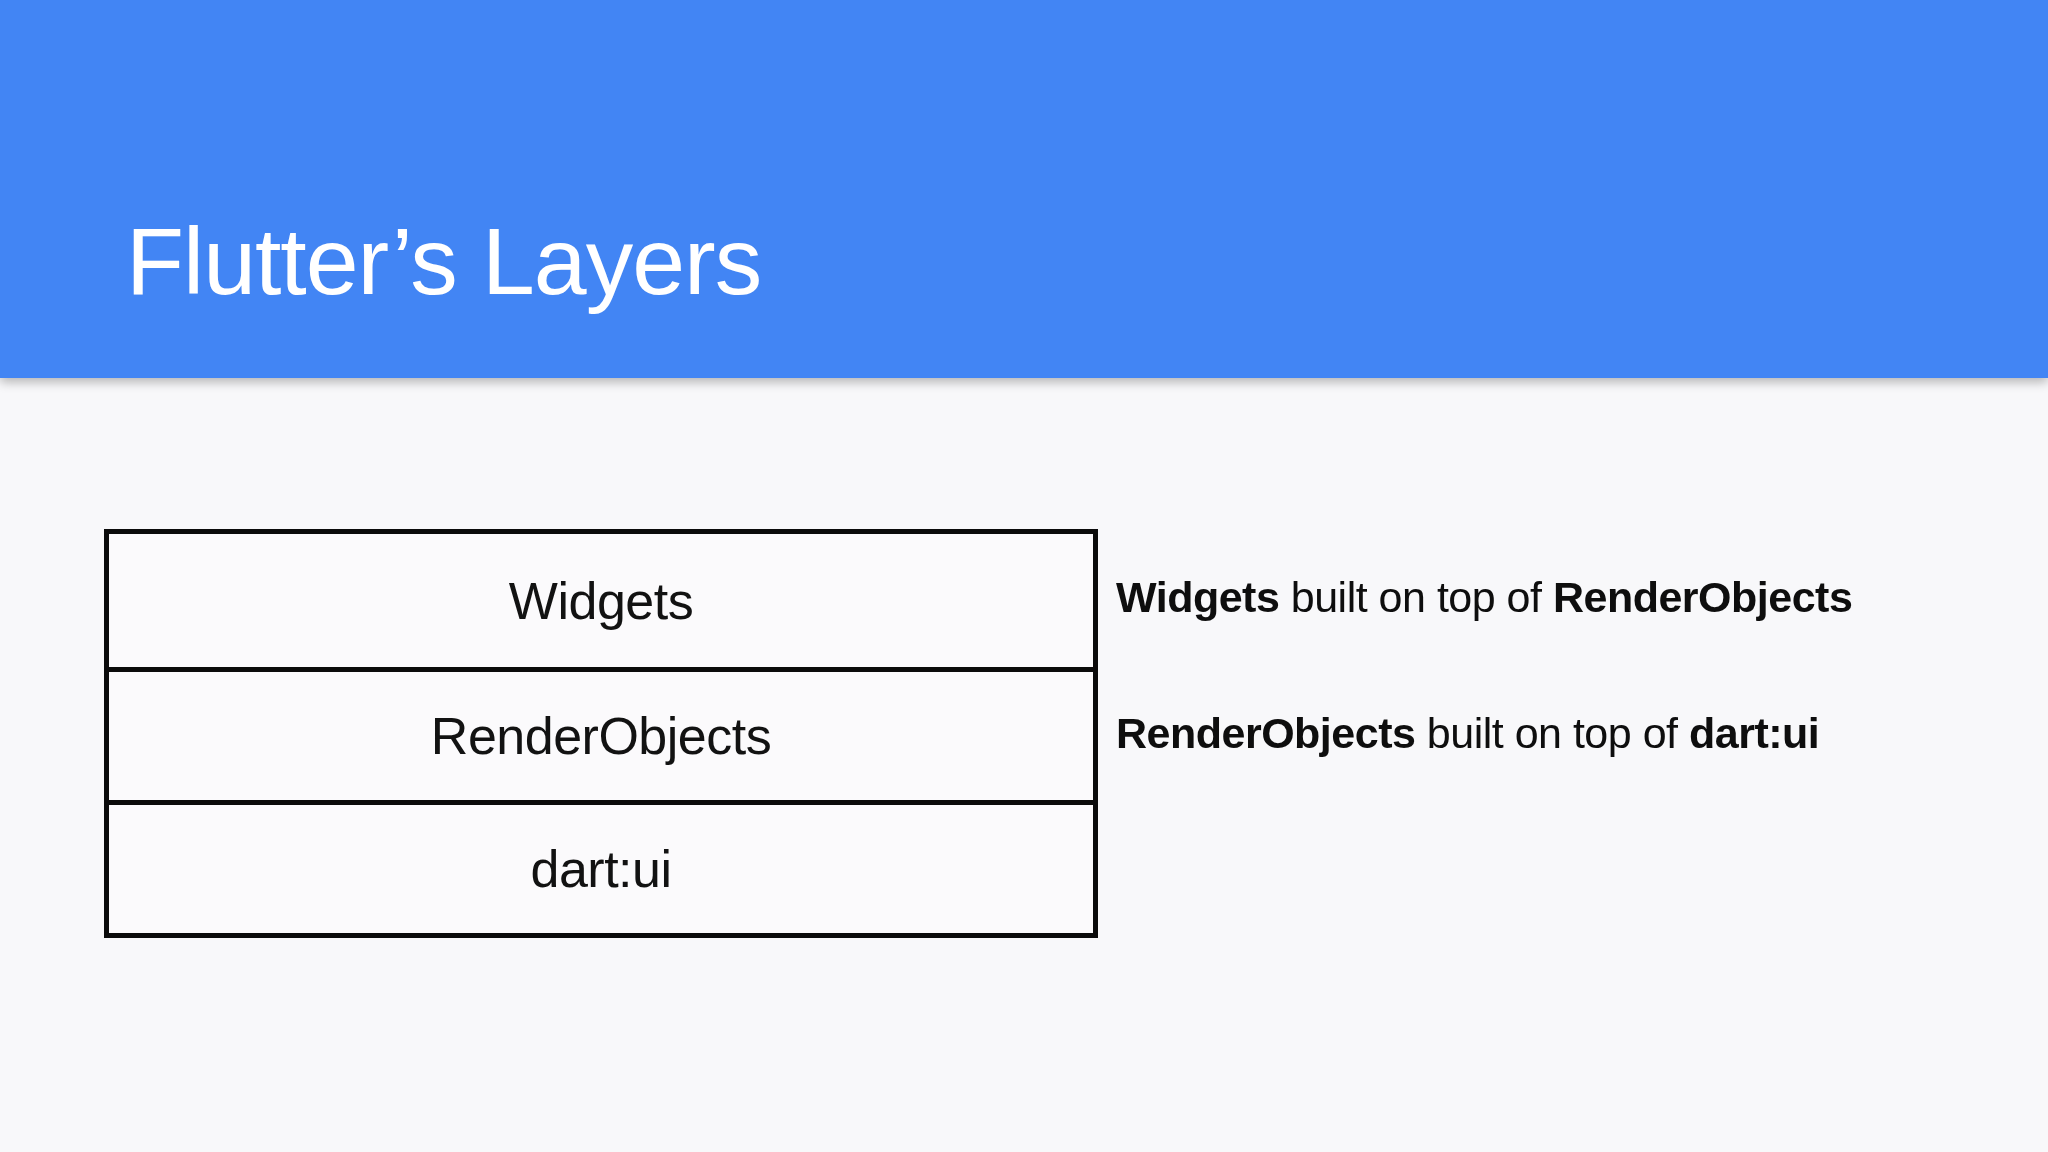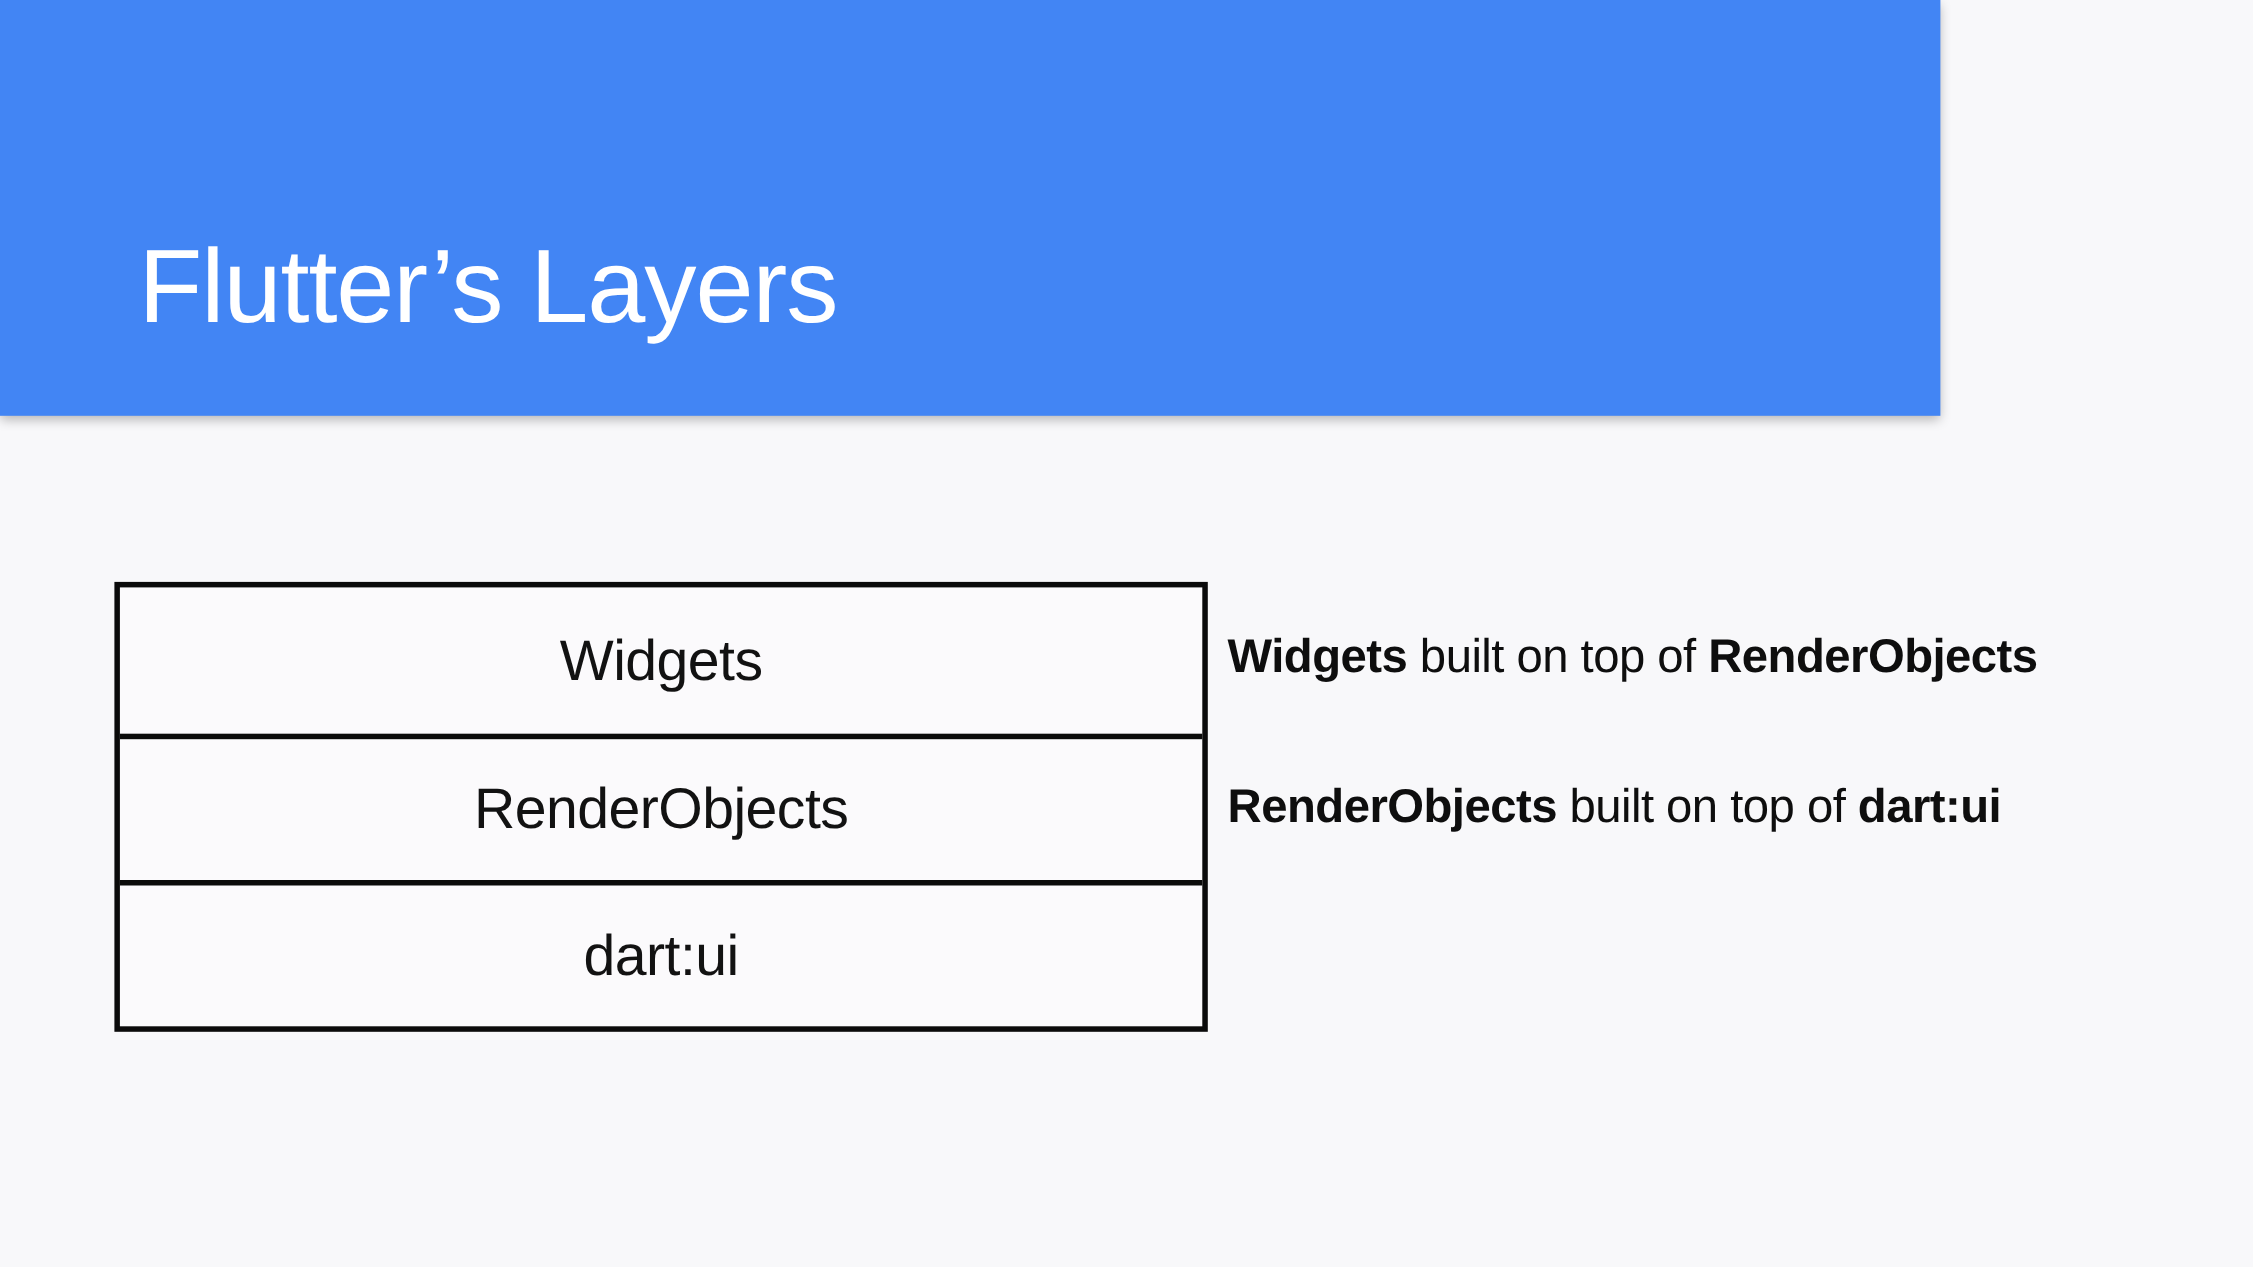--- a/index.html
+++ b/index.html
@@ -18,21 +18,21 @@
     overflow: hidden;
     background: var(--background, #F8F8FA);
     font-family: "Liberation Sans", sans-serif;
     color: var(--text-dark, #121212);
   }
 
   
   .appbar {
     position: absolute;
     left: 0; top: 0;
-    width: 1764px;
+    width: 2048px;
     height: 378px;
     background: var(--header-blue, #4285F4);
     box-shadow: 0 4px 10px rgba(0,0,0,0.28);
   }
   .slide-title {
     position: absolute;
     left: 126px;
     top: 214px;
     margin: 0;
     font-size: 95px;

